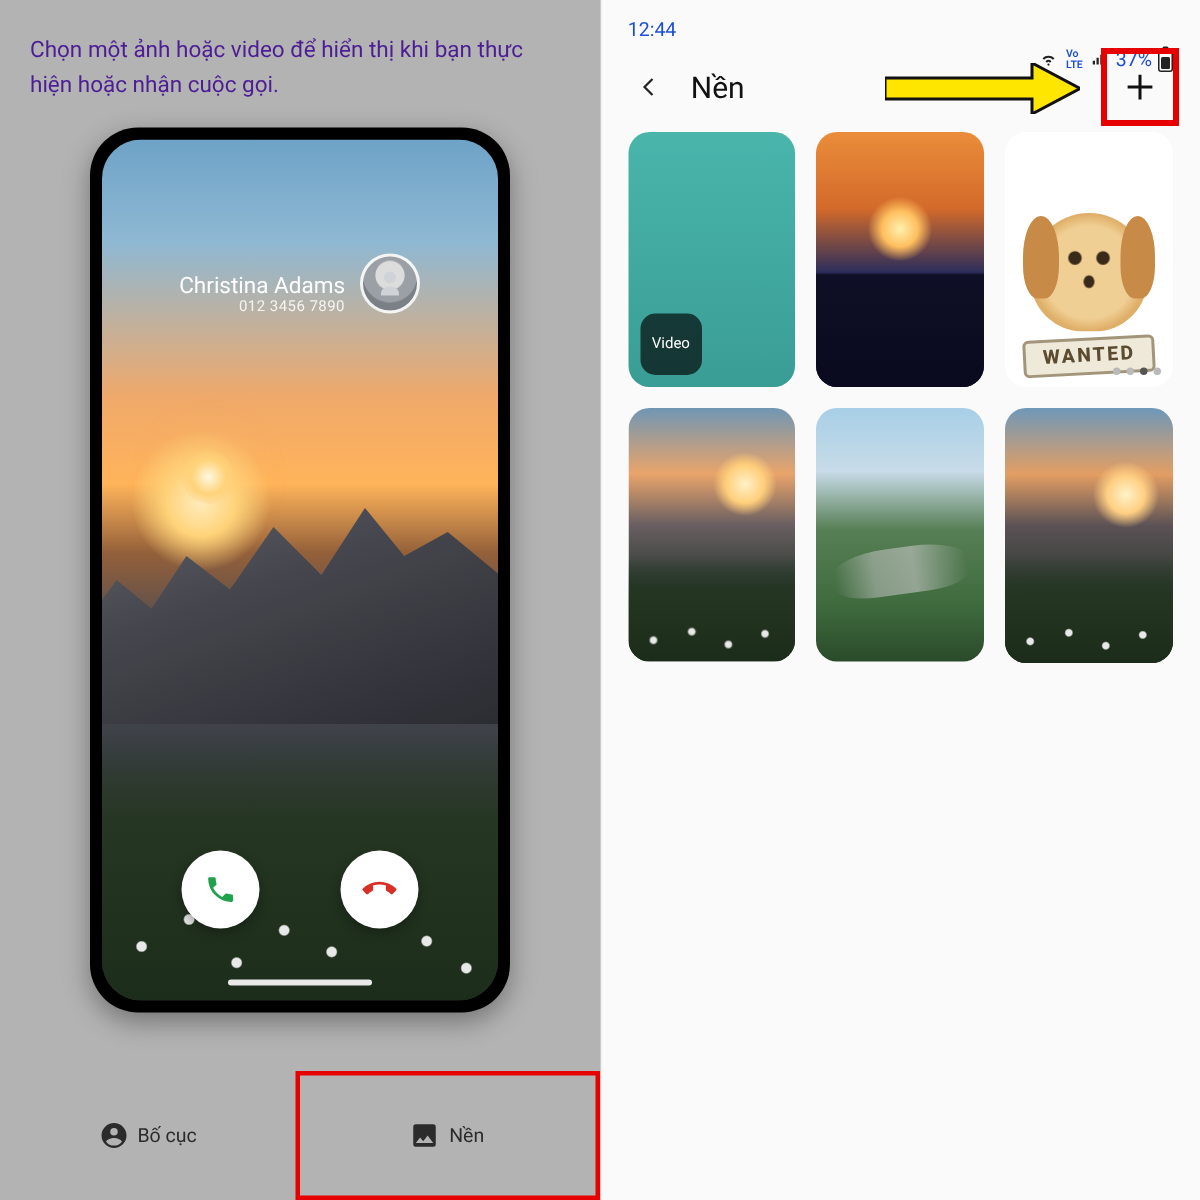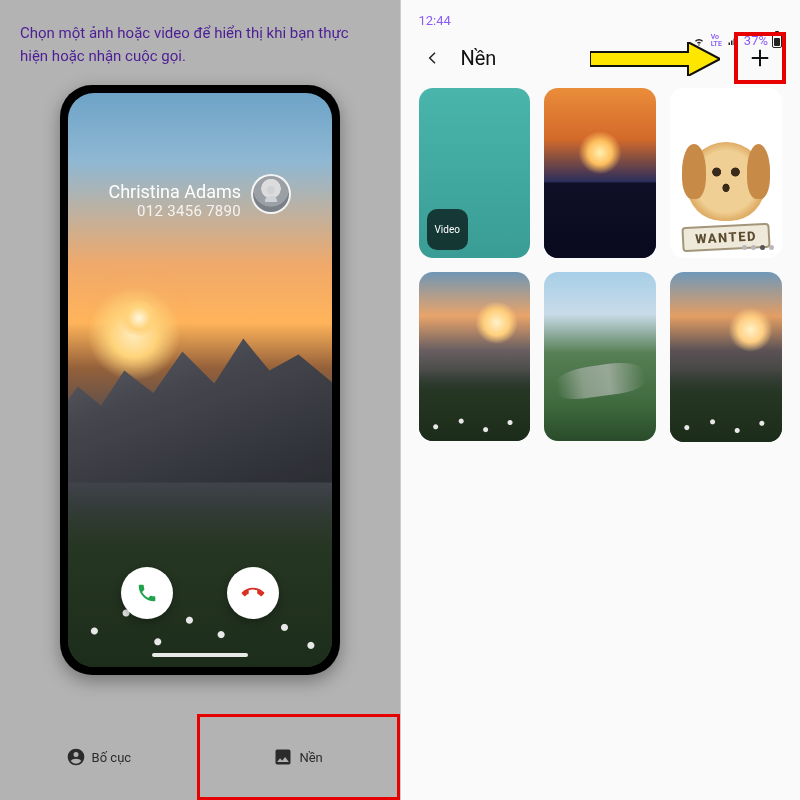--- a/index.html
+++ b/index.html
@@ -41,43 +41,43 @@
                radial-gradient(circle at 46% 74%, #e8e8e8 3px, transparent 4px),
                radial-gradient(circle at 58% 82%, #e8e8e8 3px, transparent 4px),
                radial-gradient(circle at 70% 68%, #e8e8e8 3px, transparent 4px),
                radial-gradient(circle at 82% 78%, #e8e8e8 3px, transparent 4px),
                radial-gradient(circle at 92% 88%, #e8e8e8 3px, transparent 4px),
                linear-gradient(180deg, rgba(33,45,28,0) 0%, #253622 35%, #1d2d1b 100%);
   }
 
   .caller { position:absolute; top:75px; left:0; right:0; display:flex; align-items:center; justify-content:center; gap:10px; color:#fff; }
   .caller-text { text-align:right; }
-  .caller-name { font-size:18px; font-weight:400;margin-top:13px; }
-  .caller-num  { font-size:15px; opacity:.85; letter-spacing:.3px; }
+  .caller-name { font-size:15px; font-weight:400;margin-top:13px; }
+  .caller-num  { font-size:10px; opacity:.85; letter-spacing:.3px; }
   .avatar { width:40px; height:40px; border-radius:50%; border:2px solid rgba(255,255,255,.9);
             background: radial-gradient(circle at 50% 35%, #dcdcdc 32%, #9aa0a6 34%, #9aa0a6 60%, #7b8087 62%);
             display:flex; align-items:center; justify-content:center; }
   .avatar svg { width:24px; height:24px; fill:#cfd2d6; }
 
   .call-controls { position:absolute; bottom:48px; left:0; right:0; display:flex; justify-content:center; gap:54px; }
   .call-btn { width:52px; height:52px; border-radius:50%; background:#fff; display:flex; align-items:center; justify-content:center; box-shadow:0 3px 8px rgba(0,0,0,.3);}
   .call-btn svg { width:22px; height:22px; }
   .accept svg { fill:#1fa24a; }
   .decline svg { fill:#d93025; transform: rotate(135deg); }
   .handlebar { position:absolute; bottom:10px; left:50%; transform:translateX(-50%); width:96px; height:4px; background:rgba(255,255,255,.9); border-radius:2px; }
 
   .bottom-tabs { position:absolute; left:0; right:0; bottom:0; height:86px; display:flex; }
   .tab { flex:1; display:flex; flex-direction:row; align-items:center; justify-content:center; gap:6px; font-size:13px; color:#2b2b2b; }
   .tab svg { width:20px; height:20px; fill:#2b2b2b; }
   .tab.active {  }
   .highlight-box { border:3px solid #e60000; }
 
   
-  .statusbar { height:30px; display:flex; align-items:center; justify-content:space-between; font-size:13px; color:#8b5cf6; padding-top:10px; }
-  .status-right { display:flex; align-items:center; gap:4px;margin-top:41px; }
+  .statusbar { height:30px; display:flex; align-items:center; justify-content:space-between; font-size:13px; color:#1d4ed8; padding-top:10px; }
+  .status-right { display:flex; align-items:flex-start; gap:4px;margin-top:41px; }
   .status-right svg { height:12px; fill:#222; }
   .vol-lte { font-size:7px; line-height:7px; font-weight:600; text-align:left; }
   .batt { width:10px; height:15px; border:1.2px solid #222; border-radius:2px; position:relative; display:inline-block; }
   .batt::before { content:""; position:absolute; top:-3px; left:2px; width:4px; height:2px; background:#222; border-radius:1px;}
   .batt::after  { content:""; position:absolute; bottom:1px; left:1px; right:1px; height:65%; background:#222; border-radius:1px;}
 
   .rh-header { display:flex; align-items:center; height:56px; gap:14px; position:relative; }
   .back-btn { width:28px; height:28px; display:flex; align-items:center; justify-content:center; }
   .back-btn svg { width:16px; height:16px; stroke:#222; stroke-width:2.2; fill:none; }
   .rh-title { font-size:20px; font-weight:400; color:#111; }

